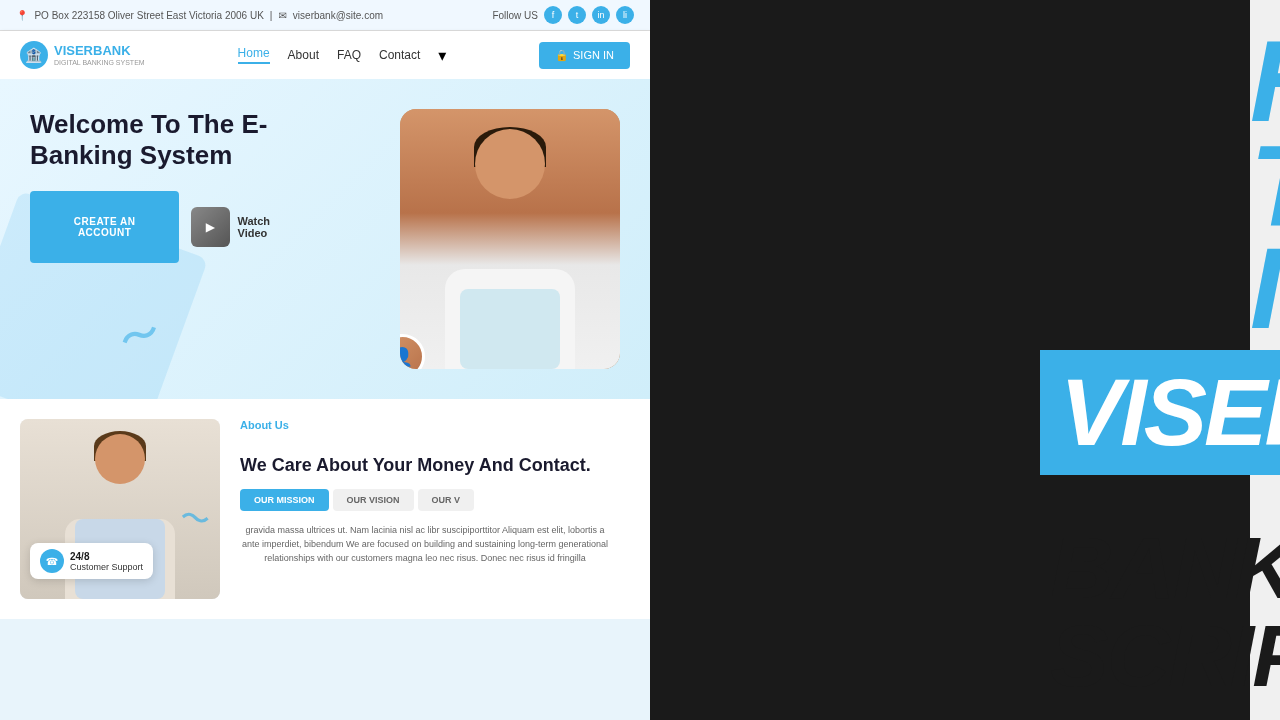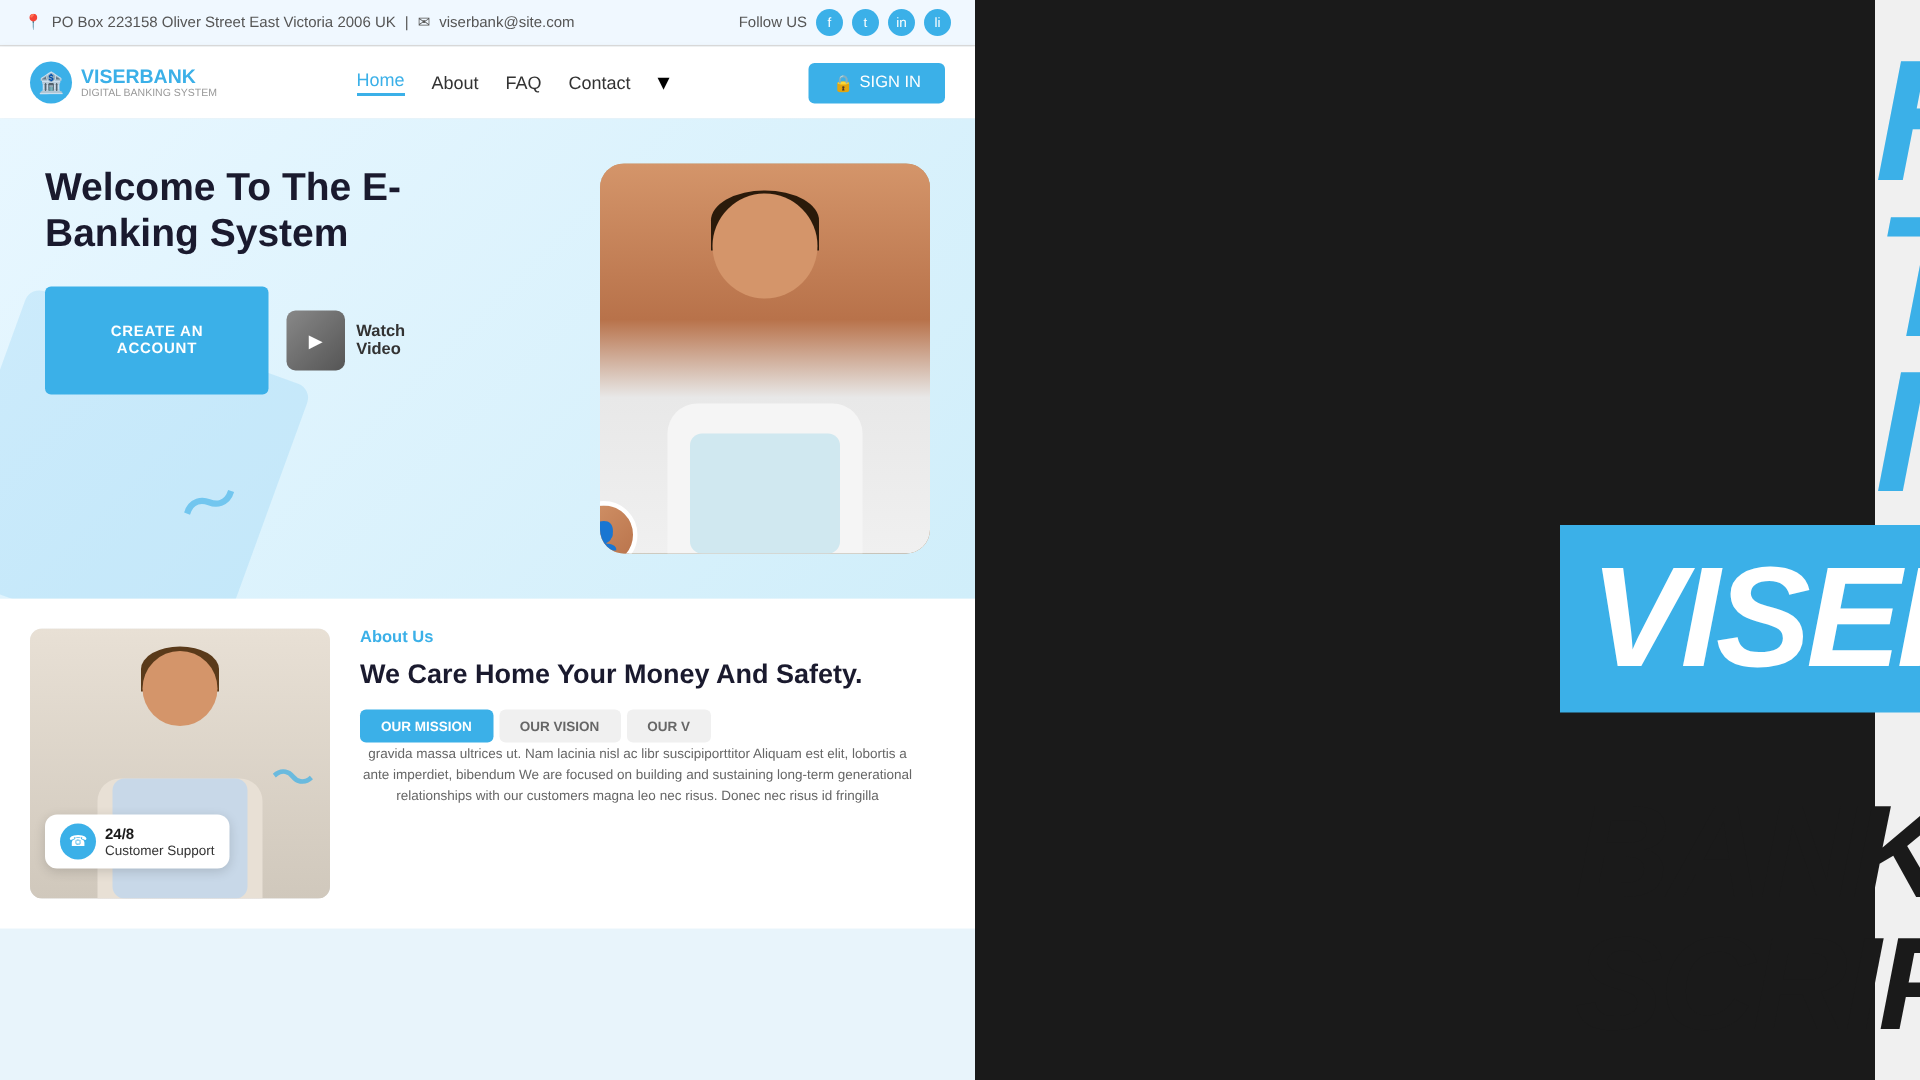--- a/index.html
+++ b/index.html
@@ -365,34 +365,35 @@
 
     .bottom-right-content {
       padding: 0 20px;
       flex: 1;
     }
 
     .about-label {
       color: #3bb0e8;
       font-size: 11px;
       font-weight: 600;
-      margin-bottom: 8px;
+      margin-bottom: 24px;
     }
 
     .about-title {
       font-size: 18px;
       font-weight: 900;
       color: #1a1a2e;
       margin-bottom: 12px;
       line-height: 1.2;
     }
 
     .about-tabs {
       display: flex;
       gap: 4px;
+      margin-bottom: 12px;
     }
 
     .about-tab {
       padding: 6px 14px;
       font-size: 9px;
       border: none;
       border-radius: 4px;
       cursor: pointer;
       font-weight: 600;
     }
@@ -542,21 +543,21 @@
           <div class="support-247">24/8</div>
           <div>Customer Support</div>
         </div>
       </div>
 
       <div style="position:absolute;top:80px;right:10px;color:#3bb0e8;font-size:30px;opacity:0.7;transform:rotate(10deg);">〜</div>
     </div>
 
     <div class="bottom-right-content">
       <div class="about-label">About Us</div>
-      <h2 class="about-title">We Care Home Your Money And Safety.</h2>
+      <h2 class="about-title">We Care About Your Money And Contact.</h2>
       <div class="about-tabs">
         <button class="about-tab active">OUR MISSION</button>
         <button class="about-tab inactive">OUR VISION</button>
         <button class="about-tab inactive">OUR V</button>
       </div>
       <p class="about-text">gravida massa ultrices ut. Nam lacinia nisl ac libr suscipiporttitor Aliquam est elit, lobortis a ante imperdiet, bibendum We are focused on building and sustaining long-term generational relationships with our customers magna leo nec risus. Donec nec risus id fringilla</p>
     </div>
   </div>
 
 </div>

